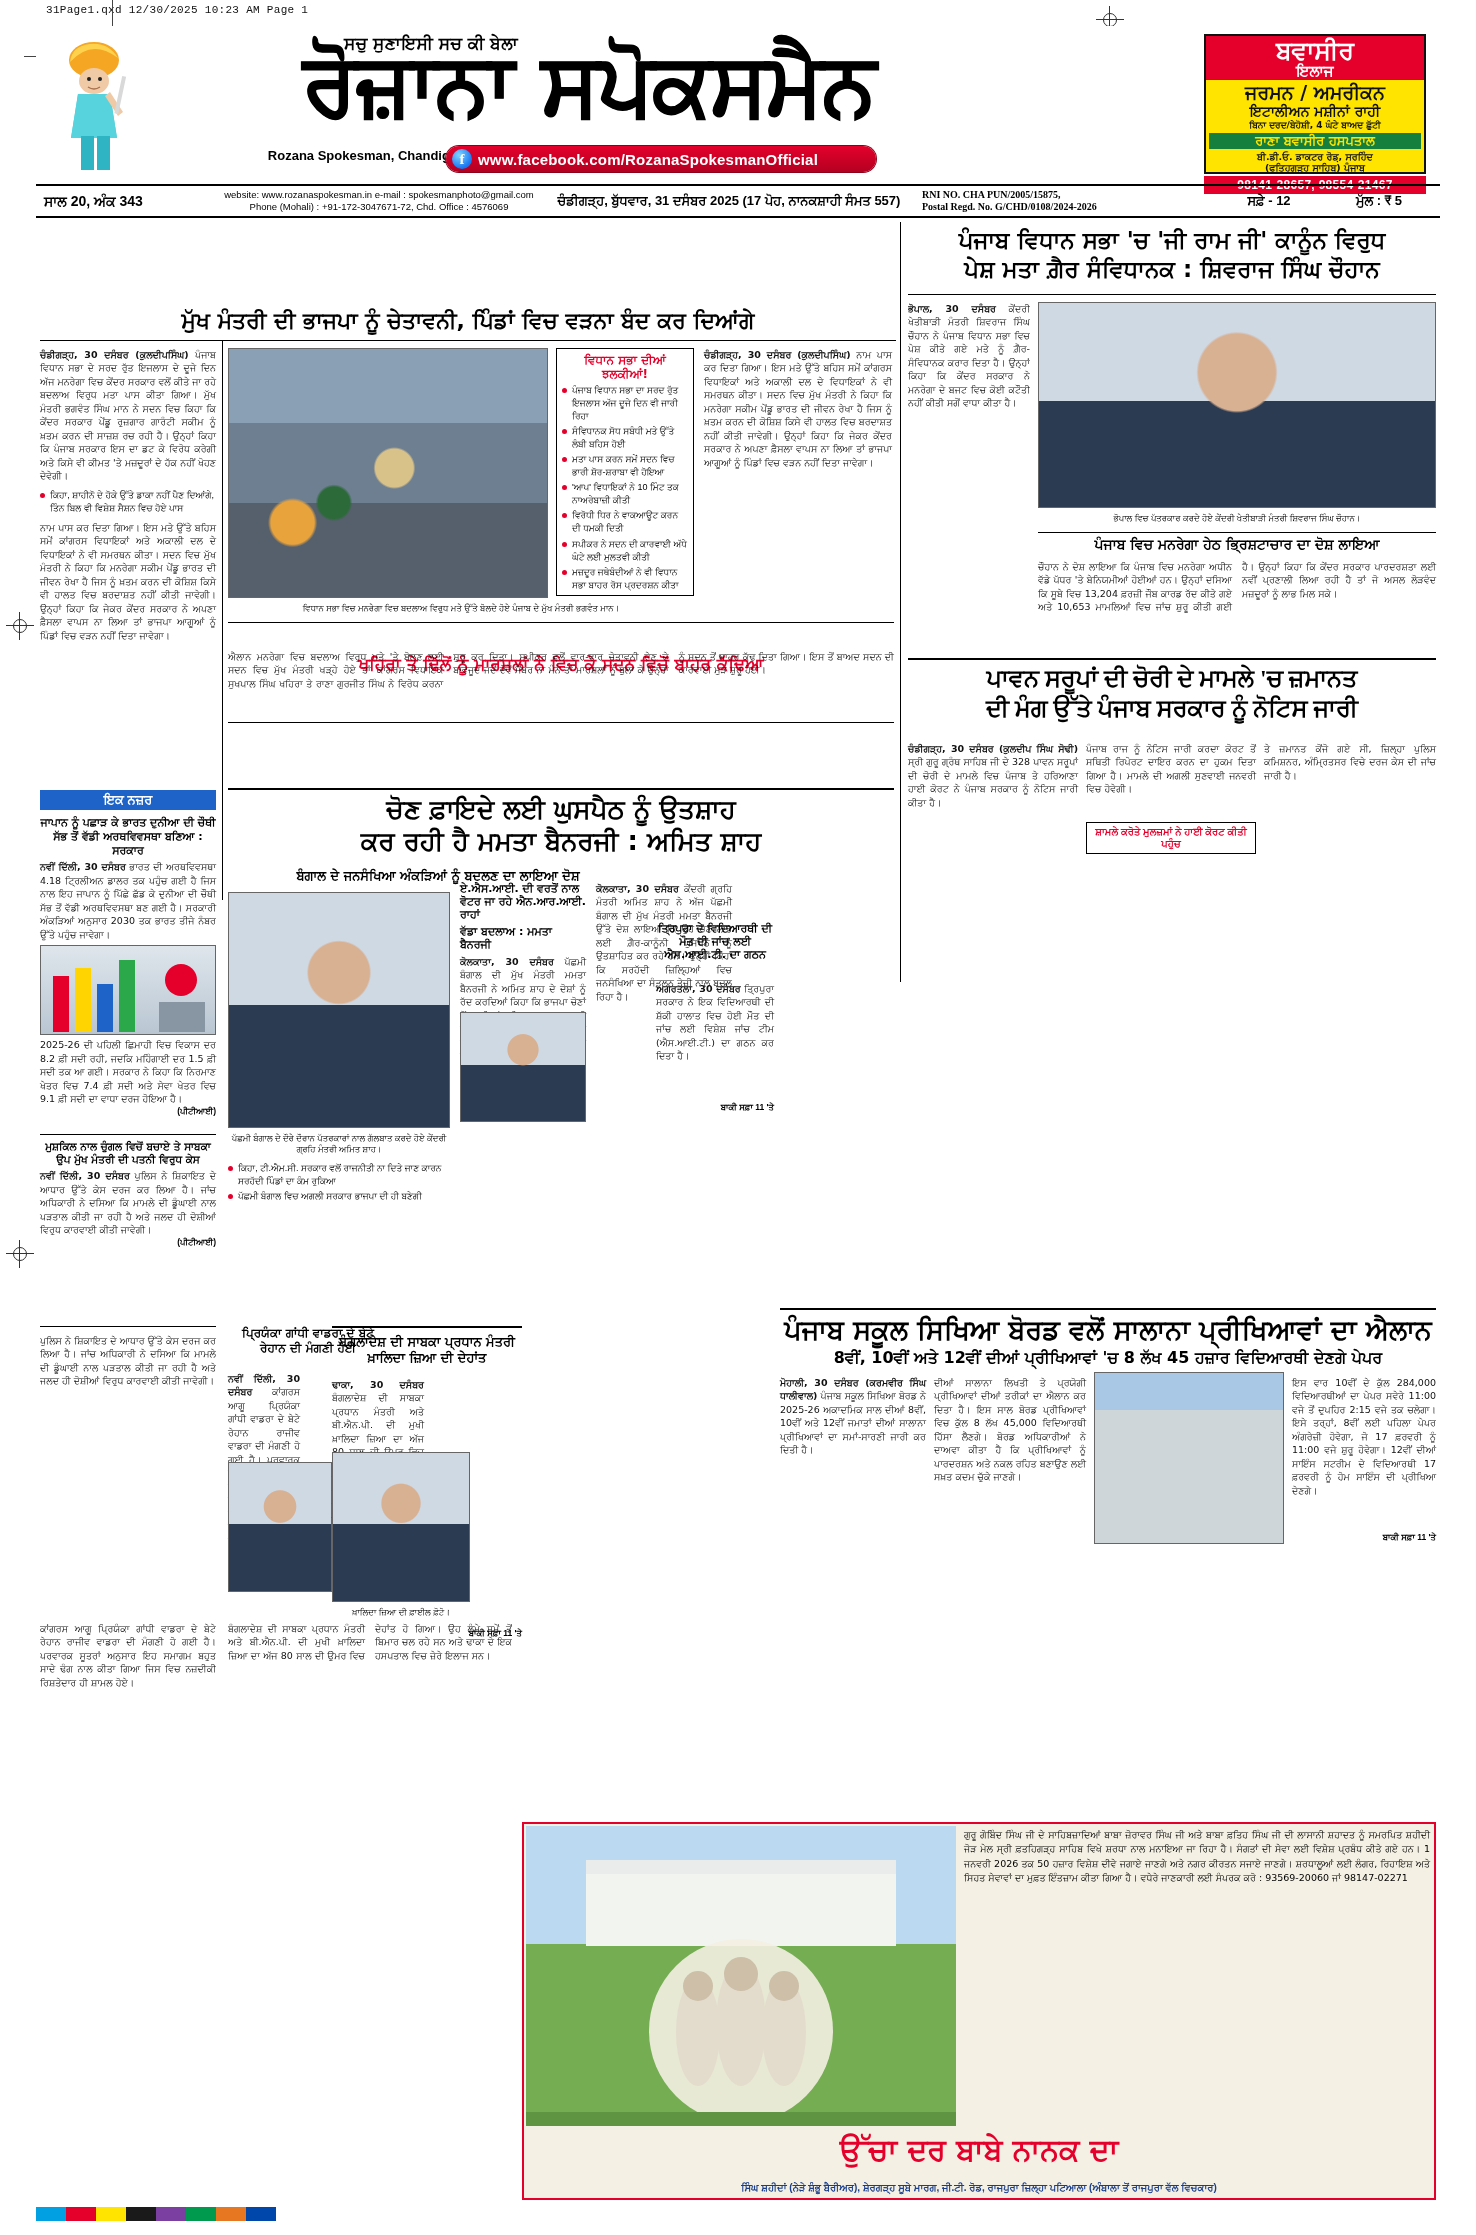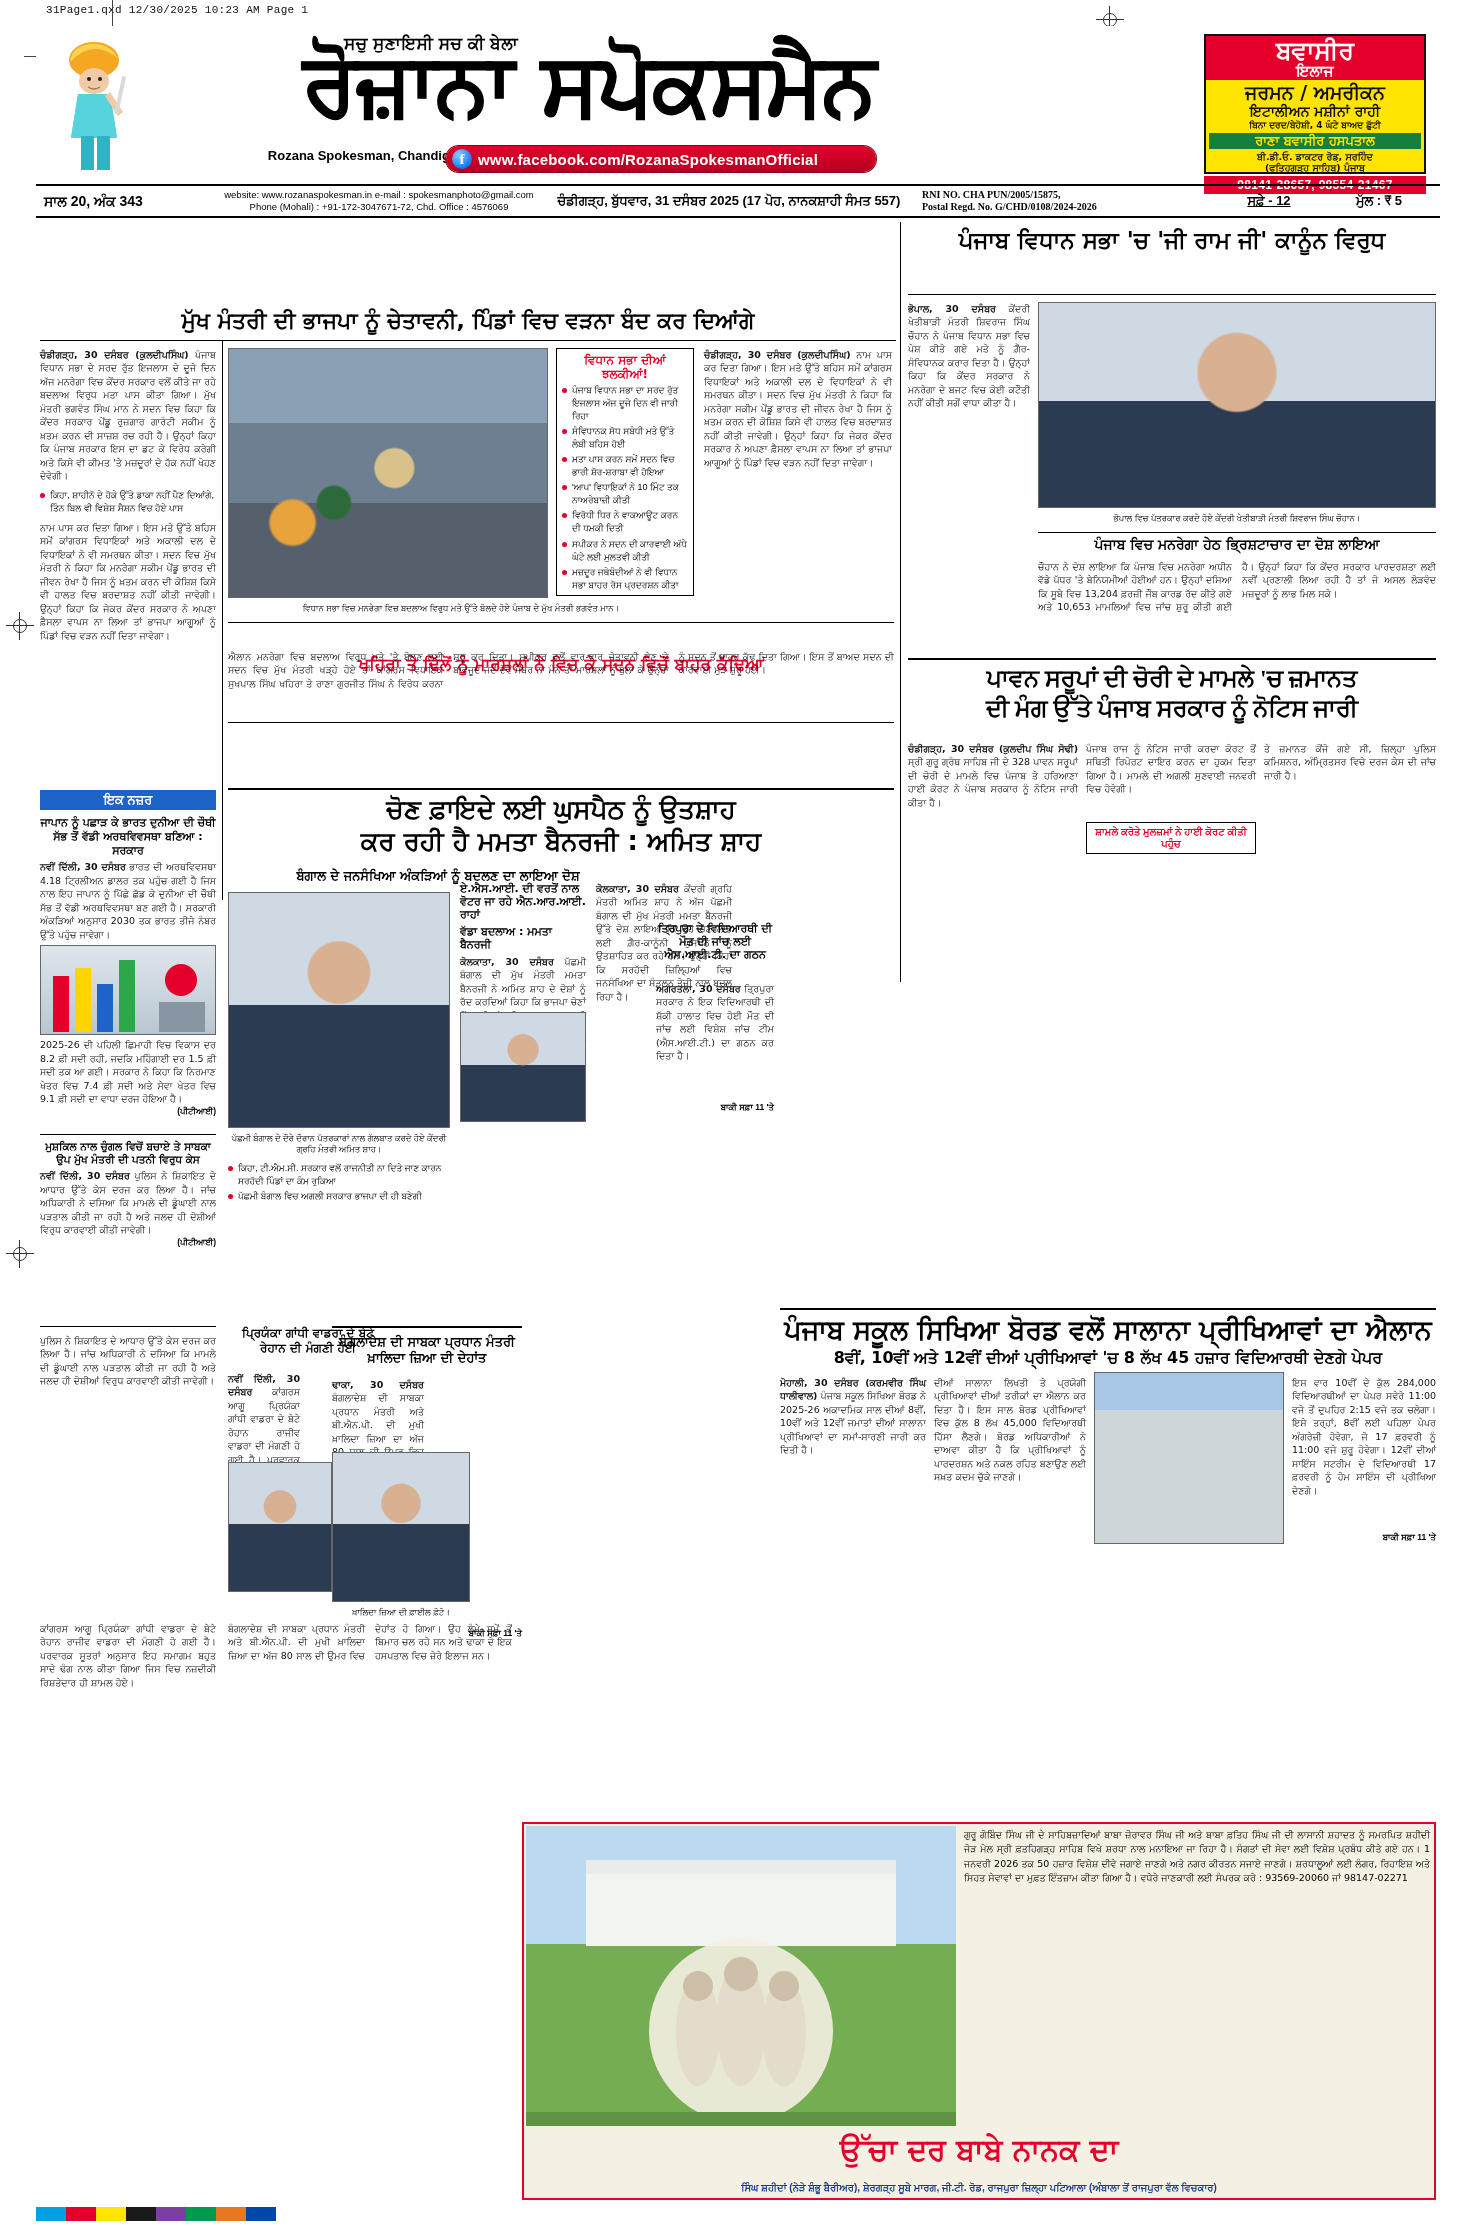--- a/index.html
+++ b/index.html
@@ -94,21 +94,21 @@
     position:absolute; left:0; top:158px; width:1404px; height:34px;
     border-top:2px solid #000; border-bottom:2px solid #000;
     display:flex; align-items:center; font-size:11px;
   }
   .info-strip .c{ padding:0 8px; }
   .is-vol{ width:178px; font-weight:bold; font-size:14px; }
   .is-web{ width:330px; text-align:center; line-height:1.25; font-size:9.5px; }
   .is-date{ width:370px; text-align:center; font-weight:bold; font-size:13px;}
   .is-rni{ width:300px; line-height:1.25; font-size:10px; font-weight:bold;
      font-family:"Liberation Serif", serif;}
-  .is-pages{ width:110px; text-align:center; font-weight:bold; font-size:13px;text-decoration:underline; }
+  .is-pages{ width:110px; text-align:center; font-weight:bold; font-size:13px; }
   .is-price{ width:110px; text-align:center; font-weight:bold; font-size:13px; }
 
   
   .content{ position:absolute; left:0; top:196px; width:1404px; height:1980px; }
 
   .rule-v{ position:absolute; width:1px; background:#000; }
   .rule-h{ position:absolute; height:1px; background:#000; }
 
   
   .lead-head{
@@ -333,20 +333,21 @@
       <span>ਨਾਮ ਪਾਸ ਕਰ ਦਿਤਾ ਗਿਆ। ਇਸ ਮਤੇ ਉੱਤੇ ਬਹਿਸ ਸਮੇਂ ਕਾਂਗਰਸ ਵਿਧਾਇਕਾਂ ਅਤੇ ਅਕਾਲੀ ਦਲ ਦੇ ਵਿਧਾਇਕਾਂ ਨੇ ਵੀ ਸਮਰਥਨ ਕੀਤਾ। ਸਦਨ ਵਿਚ ਮੁੱਖ ਮੰਤਰੀ ਨੇ ਕਿਹਾ ਕਿ ਮਨਰੇਗਾ ਸਕੀਮ ਪੇਂਡੂ ਭਾਰਤ ਦੀ ਜੀਵਨ ਰੇਖਾ ਹੈ ਜਿਸ ਨੂੰ ਖ਼ਤਮ ਕਰਨ ਦੀ ਕੋਸ਼ਿਸ਼ ਕਿਸੇ ਵੀ ਹਾਲਤ ਵਿਚ ਬਰਦਾਸ਼ਤ ਨਹੀਂ ਕੀਤੀ ਜਾਵੇਗੀ। ਉਨ੍ਹਾਂ ਕਿਹਾ ਕਿ ਜੇਕਰ ਕੇਂਦਰ ਸਰਕਾਰ ਨੇ ਅਪਣਾ ਫ਼ੈਸਲਾ ਵਾਪਸ ਨਾ ਲਿਆ ਤਾਂ ਭਾਜਪਾ ਆਗੂਆਂ ਨੂੰ ਪਿੰਡਾਂ ਵਿਚ ਵੜਨ ਨਹੀਂ ਦਿਤਾ ਜਾਵੇਗਾ।</span>
     </div>
 
     <div class="rule-h" style="left:192px; top:400px; width:666px;"></div>
     <div class="redhead" style="position:absolute; left:192px; top:404px; width:666px; font-size:17px;">ਖਹਿਰਾ ਤੇ ਢਿੱਲੋਂ ਨੂੰ ਮਾਰਸ਼ਲਾਂ ਨੇ ਵਿਚ ਕੇ ਸਦਨ ਵਿਚੋਂ ਬਾਹਰ ਕੱਢਿਆ</div>
     <div class="body-col" style="position:absolute; left:192px; top:428px; width:666px; column-count:3; column-gap:10px;">ਐਲਾਨ ਮਨਰੇਗਾ ਵਿਚ ਬਦਲਾਅ ਵਿਰੁਧ ਮਤੇ 'ਤੇ ਬੋਲਣ ਲਈ ਸਦਨ ਵਿਚ ਮੁੱਖ ਮੰਤਰੀ ਖੜ੍ਹੇ ਹੋਏ ਤਾਂ ਕਾਂਗਰਸ ਵਿਧਾਇਕ ਸੁਖਪਾਲ ਸਿੰਘ ਖਹਿਰਾ ਤੇ ਰਾਣਾ ਗੁਰਜੀਤ ਸਿੰਘ ਨੇ ਵਿਰੋਧ ਕਰਨਾ ਸ਼ੁਰੂ ਕਰ ਦਿਤਾ। ਸਪੀਕਰ ਵਲੋਂ ਵਾਰ-ਵਾਰ ਚੇਤਾਵਨੀ ਦੇਣ ਦੇ ਬਾਵਜੂਦ ਜਦੋਂ ਦੋਵੇਂ ਮੈਂਬਰ ਨਾ ਮੰਨੇ ਤਾਂ ਮਾਰਸ਼ਲਾਂ ਨੂੰ ਬੁਲਾ ਕੇ ਉਨ੍ਹਾਂ ਨੂੰ ਸਦਨ ਤੋਂ ਬਾਹਰ ਕੱਢ ਦਿਤਾ ਗਿਆ। ਇਸ ਤੋਂ ਬਾਅਦ ਸਦਨ ਦੀ ਕਾਰਵਾਈ ਮੁੜ ਸ਼ੁਰੂ ਹੋਈ।</div>
     <div class="rule-h" style="left:192px; top:500px; width:666px;"></div>
 
     <div class="r-head">
       <div>ਪੰਜਾਬ ਵਿਧਾਨ ਸਭਾ 'ਚ 'ਜੀ ਰਾਮ ਜੀ' ਕਾਨੂੰਨ ਵਿਰੁਧ</div>
+      <div>ਪੇਸ਼ ਮਤਾ ਗ਼ੈਰ ਸੰਵਿਧਾਨਕ : ਸ਼ਿਵਰਾਜ ਸਿੰਘ ਚੌਹਾਨ</div>
     </div>
     <div class="rule-h" style="left:872px; top:72px; width:528px;"></div>
 
     <div class="body-col" style="position:absolute; left:872px; top:80px; width:122px; height:300px; overflow:hidden;">
       <span class="dateline">ਭੋਪਾਲ, 30 ਦਸੰਬਰ</span>
       <span>ਕੇਂਦਰੀ ਖੇਤੀਬਾੜੀ ਮੰਤਰੀ ਸ਼ਿਵਰਾਜ ਸਿੰਘ ਚੌਹਾਨ ਨੇ ਪੰਜਾਬ ਵਿਧਾਨ ਸਭਾ ਵਿਚ ਪੇਸ਼ ਕੀਤੇ ਗਏ ਮਤੇ ਨੂੰ ਗ਼ੈਰ-ਸੰਵਿਧਾਨਕ ਕਰਾਰ ਦਿਤਾ ਹੈ। ਉਨ੍ਹਾਂ ਕਿਹਾ ਕਿ ਕੇਂਦਰ ਸਰਕਾਰ ਨੇ ਮਨਰੇਗਾ ਦੇ ਬਜਟ ਵਿਚ ਕੋਈ ਕਟੌਤੀ ਨਹੀਂ ਕੀਤੀ ਸਗੋਂ ਵਾਧਾ ਕੀਤਾ ਹੈ।</span>
     </div>
 
     <div class="photo ph-portrait" style="position:absolute; left:1002px; top:80px; width:398px; height:206px;"></div>
     <div class="caption" style="position:absolute; left:1002px; top:289px; width:398px;">ਭੋਪਾਲ ਵਿਚ ਪੱਤਰਕਾਰ ਕਰਦੇ ਹੋਏ ਕੇਂਦਰੀ ਖੇਤੀਬਾੜੀ ਮੰਤਰੀ ਸ਼ਿਵਰਾਜ ਸਿੰਘ ਚੌਹਾਨ।</div>

